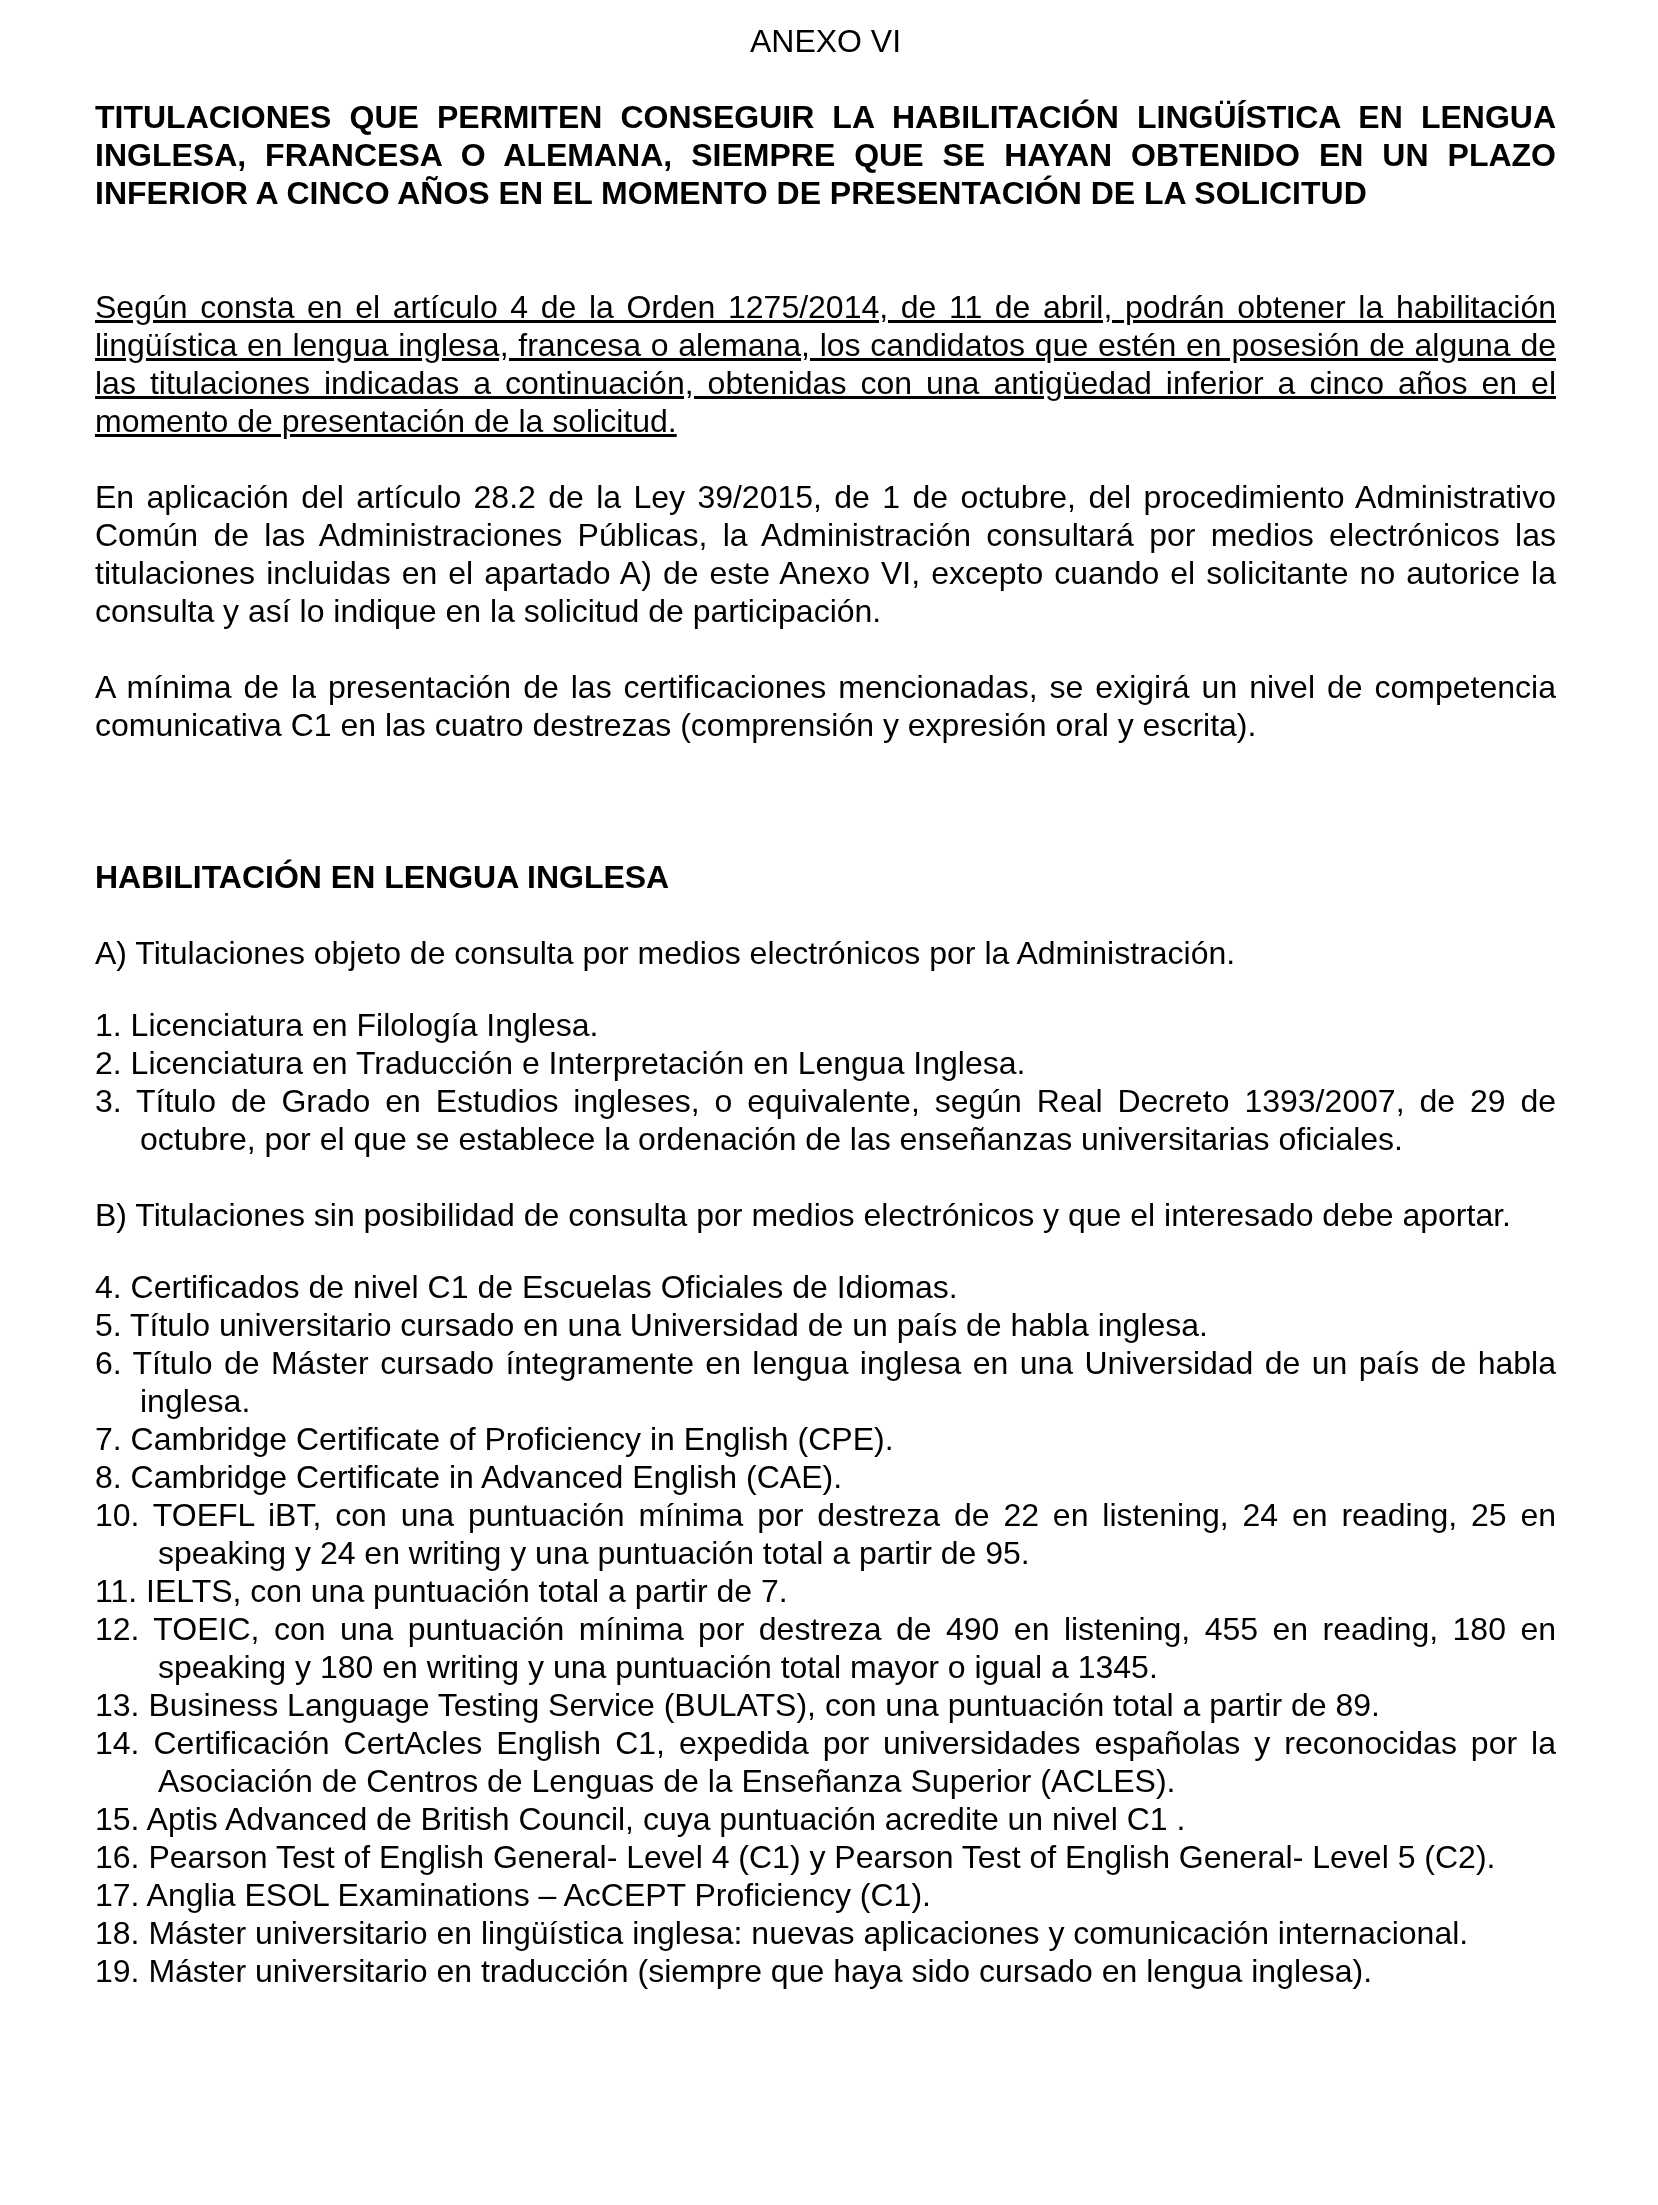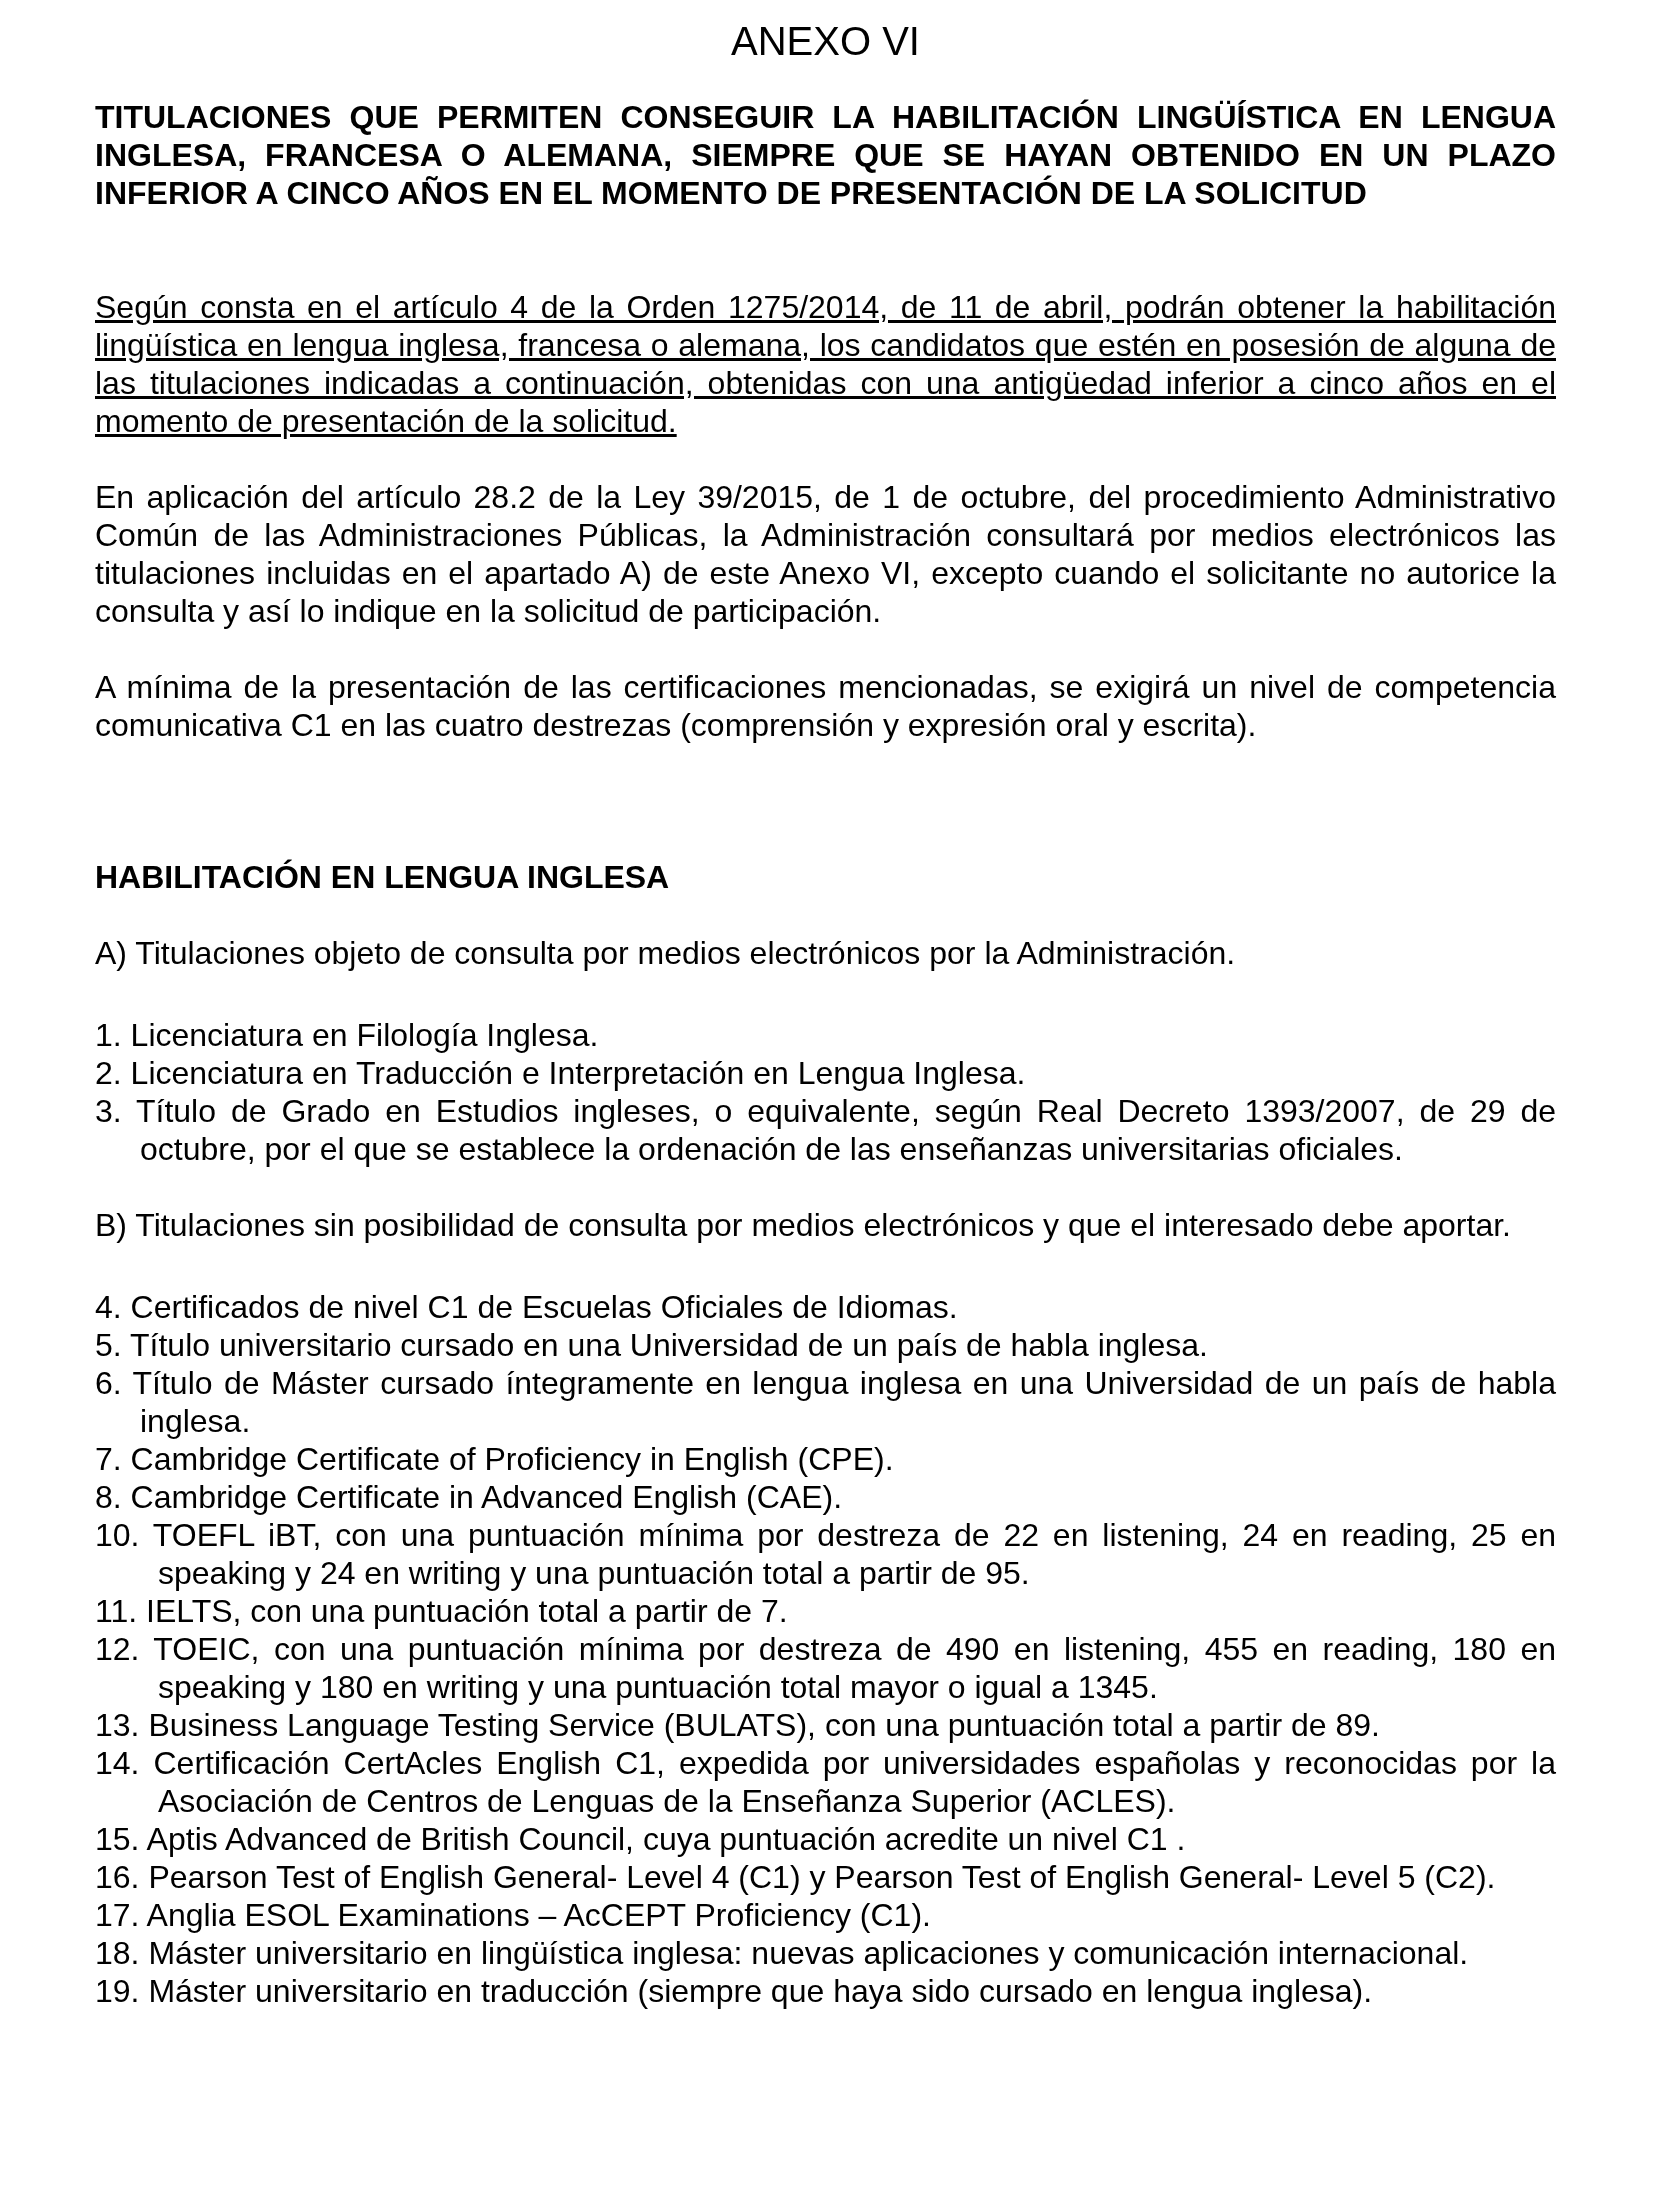--- a/index.html
+++ b/index.html
@@ -18,21 +18,21 @@
   }
   .page {
     box-sizing: border-box;
     width: 1658px;
     height: 2205px;
     padding: 21.6px 102px 0 95px;
   }
   .title {
     text-align: center;
     font-weight: normal;
-    font-size: 40px;
+    font-size: 32px;
     margin: 0;
   }
   .heading {
     font-weight: bold;
     text-align: justify;
     margin-top: 38px;
   }
   .para {
     text-align: justify;
     margin: 38px 0 0 0;
@@ -47,21 +47,21 @@
   }
   .intro {
     margin-top: 38px;
     text-align: justify;
   }
   .intro-b {
     padding-left: 107px;
     text-indent: -107px;
   }
   .doc-list {
-    margin-top: 44px;
+    margin-top: 34px;
   }
   .item {
     text-align: justify;
   }
   .d1 {
     padding-left: 45px;
     text-indent: -45px;
   }
   .d2 {
     padding-left: 63px;

